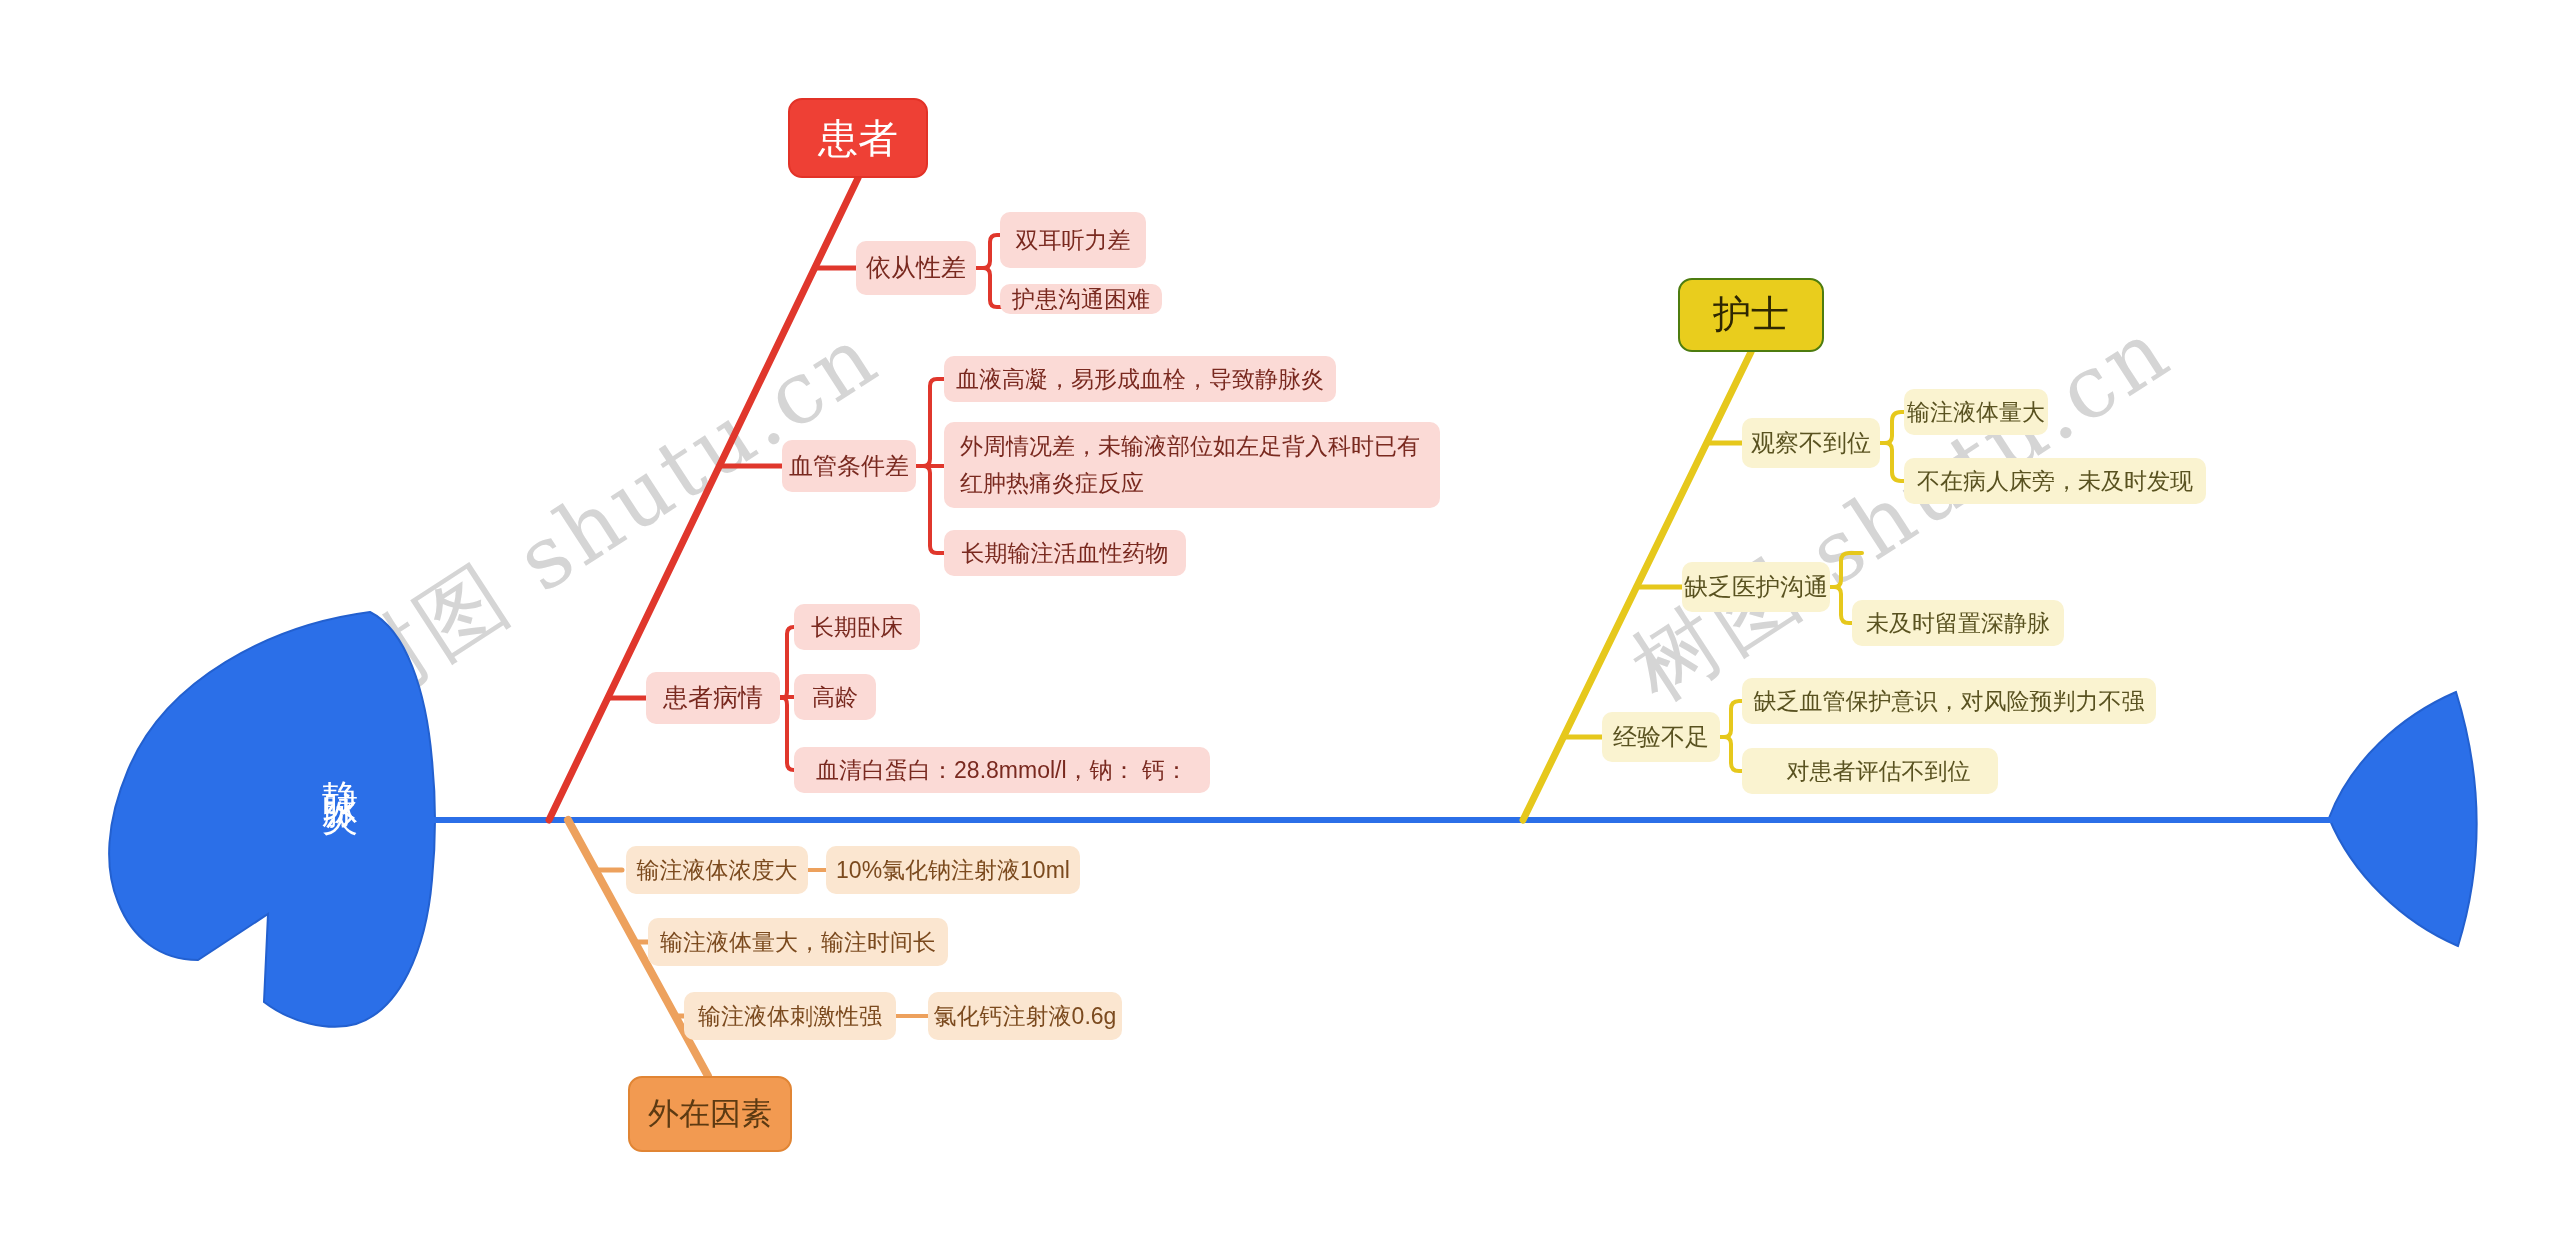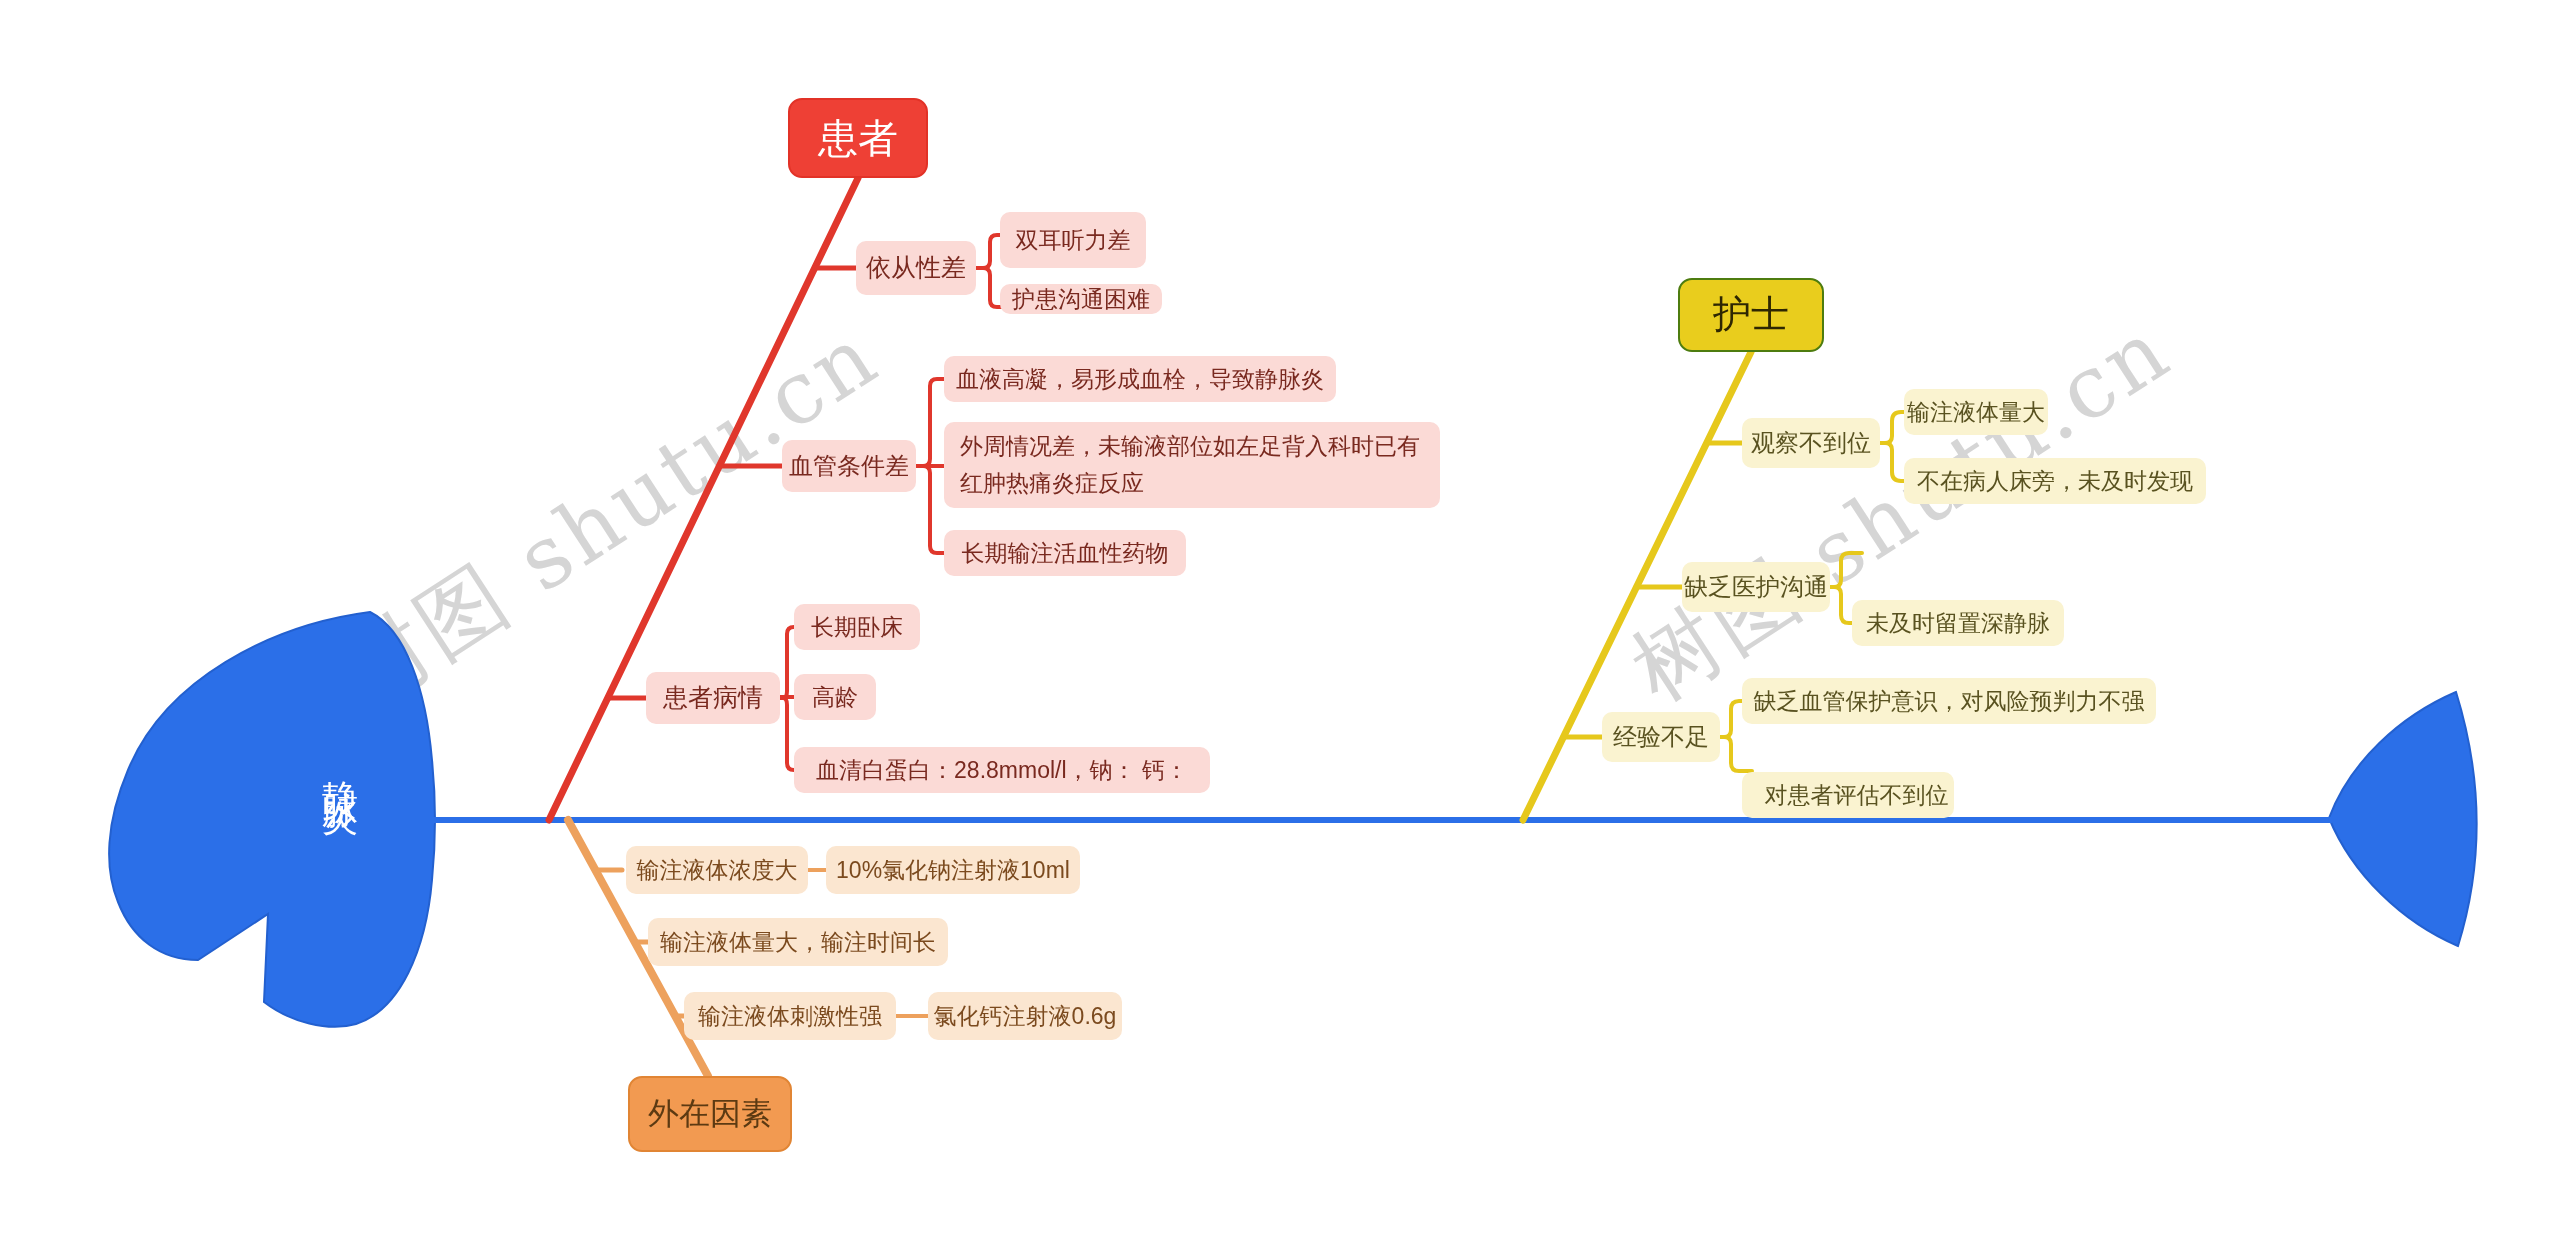--- a/index.html
+++ b/index.html
@@ -134,21 +134,21 @@
 
   <div class="node cream branch" style="left:1742px;top:418px;width:138px;height:50px;font-size:24px;">观察不到位</div>
   <div class="node cream leaf" style="left:1904px;top:389px;width:144px;height:46px;">输注液体量大</div>
   <div class="node cream leaf" style="left:1904px;top:458px;width:302px;height:46px;">不在病人床旁，未及时发现</div>
 
   <div class="node cream branch" style="left:1682px;top:562px;width:148px;height:50px;font-size:24px;">缺乏医护沟通</div>
   <div class="node cream leaf" style="left:1852px;top:600px;width:212px;height:46px;">未及时留置深静脉</div>
 
   <div class="node cream branch" style="left:1602px;top:712px;width:118px;height:50px;font-size:24px;">经验不足</div>
   <div class="node cream leaf" style="left:1742px;top:678px;width:414px;height:46px;">缺乏血管保护意识，对风险预判力不强</div>
-  <div class="node cream leaf" style="left:1742px;top:772px;width:212px;height:46px;padding-left:17px;">对患者评估不到位</div>
+  <div class="node cream leaf" style="left:1742px;top:748px;width:256px;height:46px;padding-left:17px;">对患者评估不到位</div>
 
   <div class="node peach leaf" style="left:626px;top:846px;width:182px;height:48px;">输注液体浓度大</div>
   <div class="node peach leaf" style="left:826px;top:846px;width:254px;height:48px;">10%氯化钠注射液10ml</div>
 
   <div class="node peach leaf" style="left:648px;top:918px;width:300px;height:48px;">输注液体量大，输注时间长</div>
 
   <div class="node peach leaf" style="left:684px;top:992px;width:212px;height:48px;">输注液体刺激性强</div>
   <div class="node peach leaf" style="left:928px;top:992px;width:194px;height:48px;">氯化钙注射液0.6g</div>
 
   <div class="node main-orange" style="left:628px;top:1076px;width:164px;height:76px;">外在因素</div>

